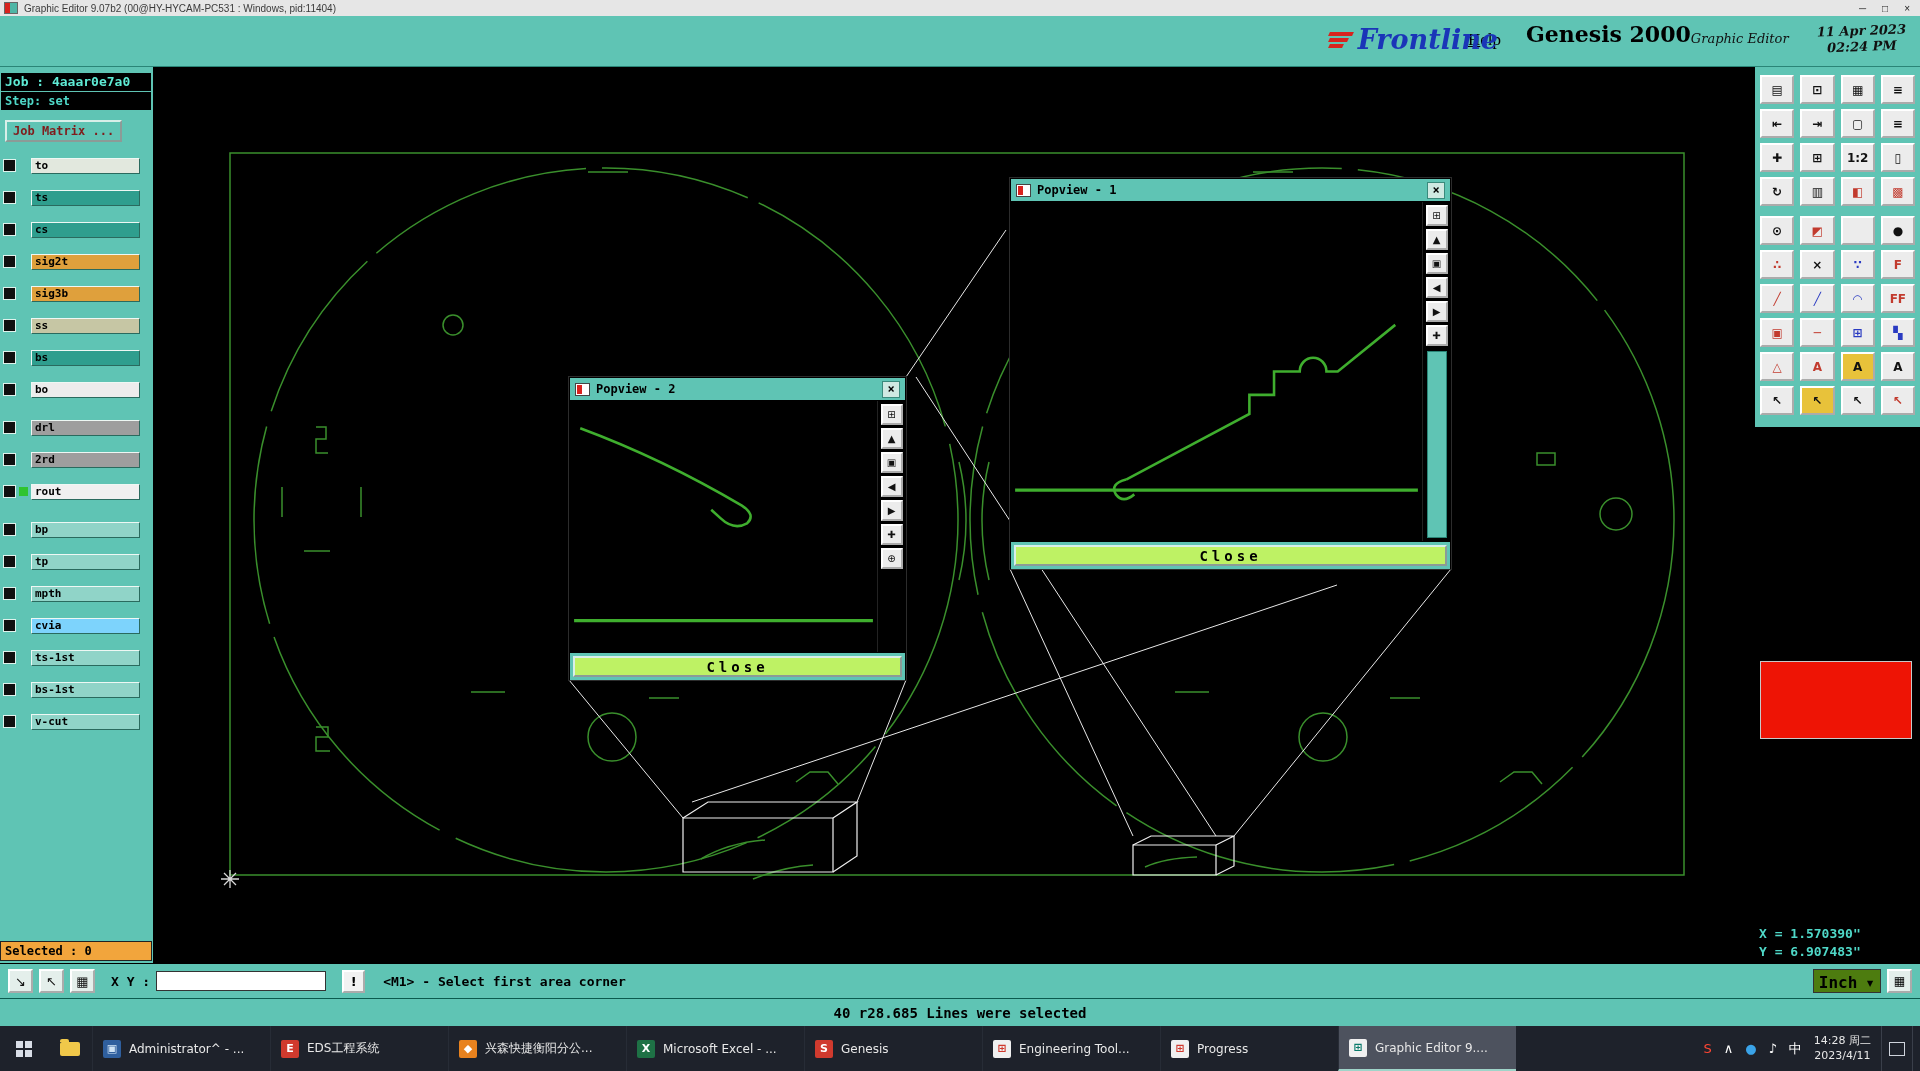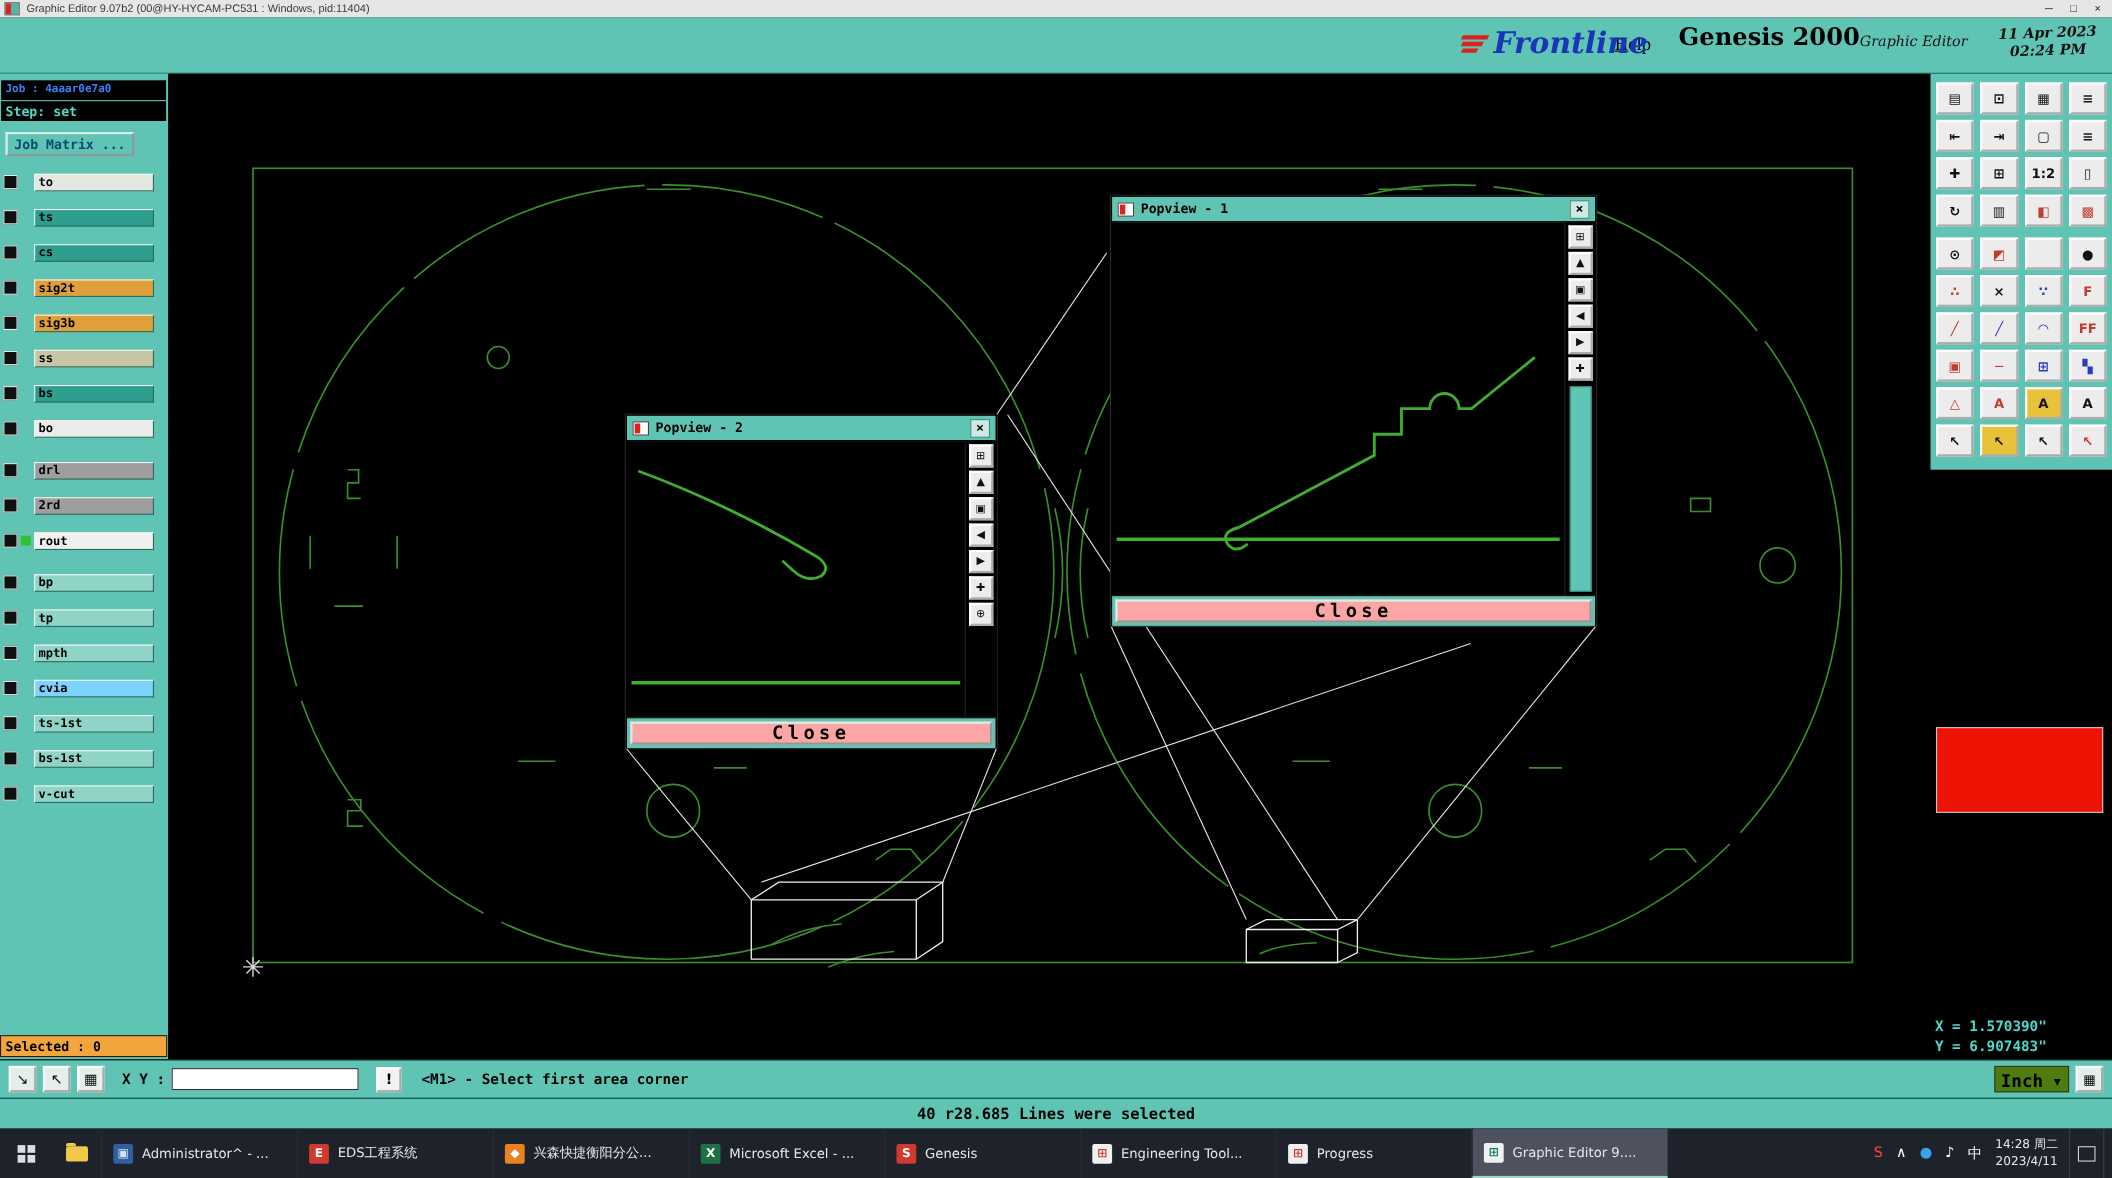--- a/index.html
+++ b/index.html
@@ -29,27 +29,27 @@
   .stripes i:nth-child(1){width:24px}.stripes i:nth-child(2){width:19px}.stripes i:nth-child(3){width:14px}
   .frontline-text{font-family:"DejaVu Serif",serif;font-style:italic;font-weight:bold;font-size:27px;color:#1a35b8}
   .genesis{display:flex;flex-direction:row;align-items:flex-end;margin-top:4px}
   .genesis .product{font-family:"DejaVu Serif",serif;font-weight:bold;font-size:22px;color:#000;line-height:1.1}
   .genesis .subtitle{font-family:"DejaVu Serif",serif;font-style:italic;font-size:13px;color:#111}
   .datetime{font-family:"DejaVu Serif",serif;font-style:italic;font-weight:bold;font-size:13px;
     color:#111;text-align:center;line-height:1.25;margin-top:5px;transform:rotate(-2deg)}
 
   
   .sidebar{left:0;top:67px;width:153px;height:896px;background:#5fc4b4;box-sizing:border-box}
-  .job-box{margin:6px 2px 1px 1px;background:#000;color:#3b82f6;font-family:"DejaVu Sans Mono",monospace;
-    font-weight:bold;font-size:10px;padding:2px 4px;height:14px;line-height:14px}
+  .job-box{margin:6px 2px 1px 1px;background:#000;color:#5eead4;font-family:"DejaVu Sans Mono",monospace;
+    font-weight:bold;font-size:13px;padding:2px 4px;height:14px;line-height:14px}
   .step-box{margin:1px 2px 0 1px;background:#000;color:#4fd8c8;font-family:"DejaVu Sans Mono",monospace;
     font-weight:bold;font-size:12px;padding:2px 4px;height:14px;line-height:14px}
   .job-matrix{margin:10px 8px 2px 5px;background:#5fc4b4;border:2px outset #d8efe9;
     font-family:"DejaVu Sans Mono",monospace;font-weight:bold;font-size:12px;padding:2px 6px;
-    color:#0c4a6e;display:inline-block;cursor:default}
+    color:#7f1d1d;display:inline-block;cursor:default}
   .layer-list{margin-top:6px}
   .layer-group{margin-bottom:7px}
   .layer-row{display:flex;align-items:center;height:31px;margin:0 0 1px 3px;gap:3px}
   .chk{width:11px;height:11px;background:#101010;border:1px solid #dff2ec;flex:0 0 auto}
   .marker{width:9px;height:9px;flex:0 0 auto;background:transparent}
   .lcell{width:104px;height:14px;line-height:14px;border:1px solid #2a6a5e;border-top-color:#eef8f4;border-left-color:#eef8f4;
     font-family:"DejaVu Sans Mono",monospace;font-weight:bold;font-size:11px;color:#000;padding-left:3px;overflow:hidden}
   .selected-label{position:absolute;left:0;top:874px;width:142px;background:#f2a53c;border:1px solid #222;
     font-family:"DejaVu Sans Mono",monospace;font-weight:bold;font-size:12px;color:#000;padding:2px 4px}
 
@@ -66,22 +66,22 @@
     background:#cfe9e2;border:1px solid #3a8a7c;cursor:default}
   .pv-body{display:flex;height:calc(100% - 50px)}
   .pv-content{flex:1;height:100%}
   .pv-content svg{display:block;width:100%;height:100%}
   .pv-strip{width:28px;background:#000;display:flex;flex-direction:column;align-items:center;gap:3px;
     padding-top:3px;border-left:1px solid #222;box-sizing:border-box}
   .pv-tool{width:22px;height:21px;background:#ececec;border:2px outset #fff;display:grid;place-items:center;
     font-size:10px;color:#111;box-sizing:border-box;cursor:default}
   .pv-scroll{width:18px;flex:1;background:#5fc4b4;border:1px solid #2a8577;margin:2px 0 3px}
   .pv-close-row{height:28px;background:#5fc4b4;border-top:1px solid #000;display:grid;place-items:center;padding:2px 3px;box-sizing:border-box}
-  .pv-close{width:100%;height:21px;background:#fca5a5;border:2px outset #d8efe9;
-    font-family:"DejaVu Sans Mono",monospace;font-weight:bold;font-size:17px;letter-spacing:4px;
+  .pv-close{width:100%;height:21px;background:#bef264;border:2px outset #d8efe9;
+    font-family:"DejaVu Sans Mono",monospace;font-weight:bold;font-size:14px;letter-spacing:4px;
     color:#000;text-align:center;line-height:18px;box-sizing:border-box;cursor:default}
   #popview2{left:569px;top:377px;width:337px;height:303px}
   #popview1{left:1010px;top:178px;width:441px;height:391px}
 
   
   .right-panel{left:1755px;top:67px;width:165px;height:896px;background:#000}
   .rp-tools{background:#5fc4b4;padding:8px 5px 12px;box-sizing:border-box}
   .rp-grid{display:grid;grid-template-columns:repeat(4,1fr);gap:5px 6px}
   .rp-gap{height:10px}
   .rp-btn{height:29px;background:#ececec;border:2px outset #fff;display:grid;place-items:center;

